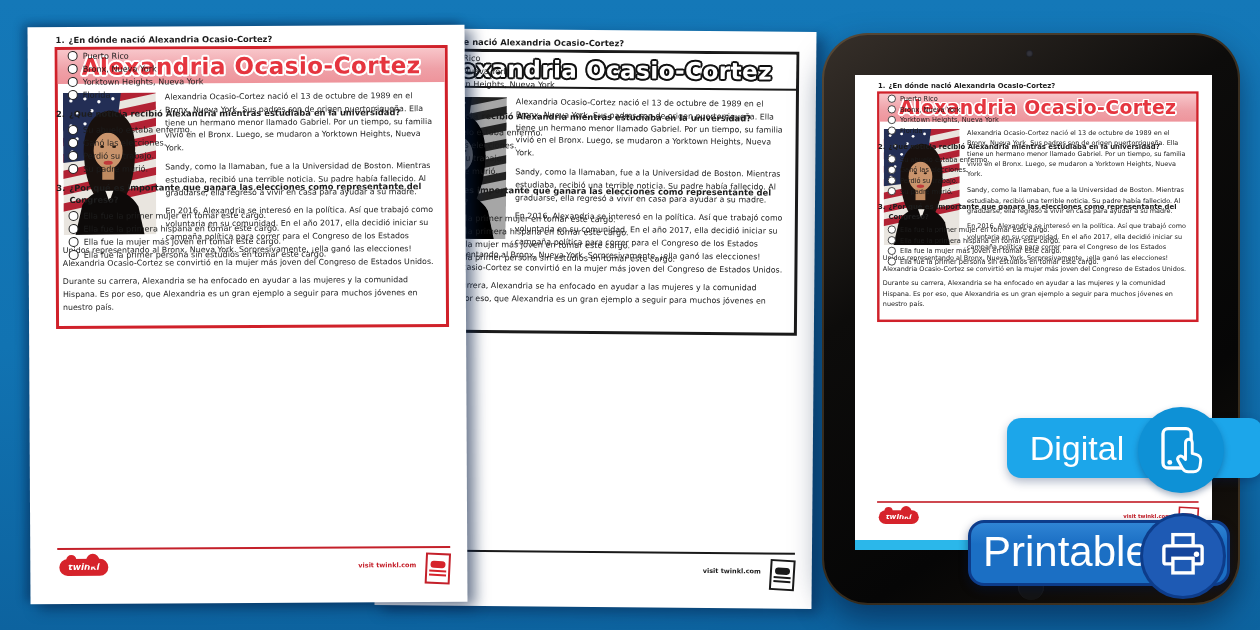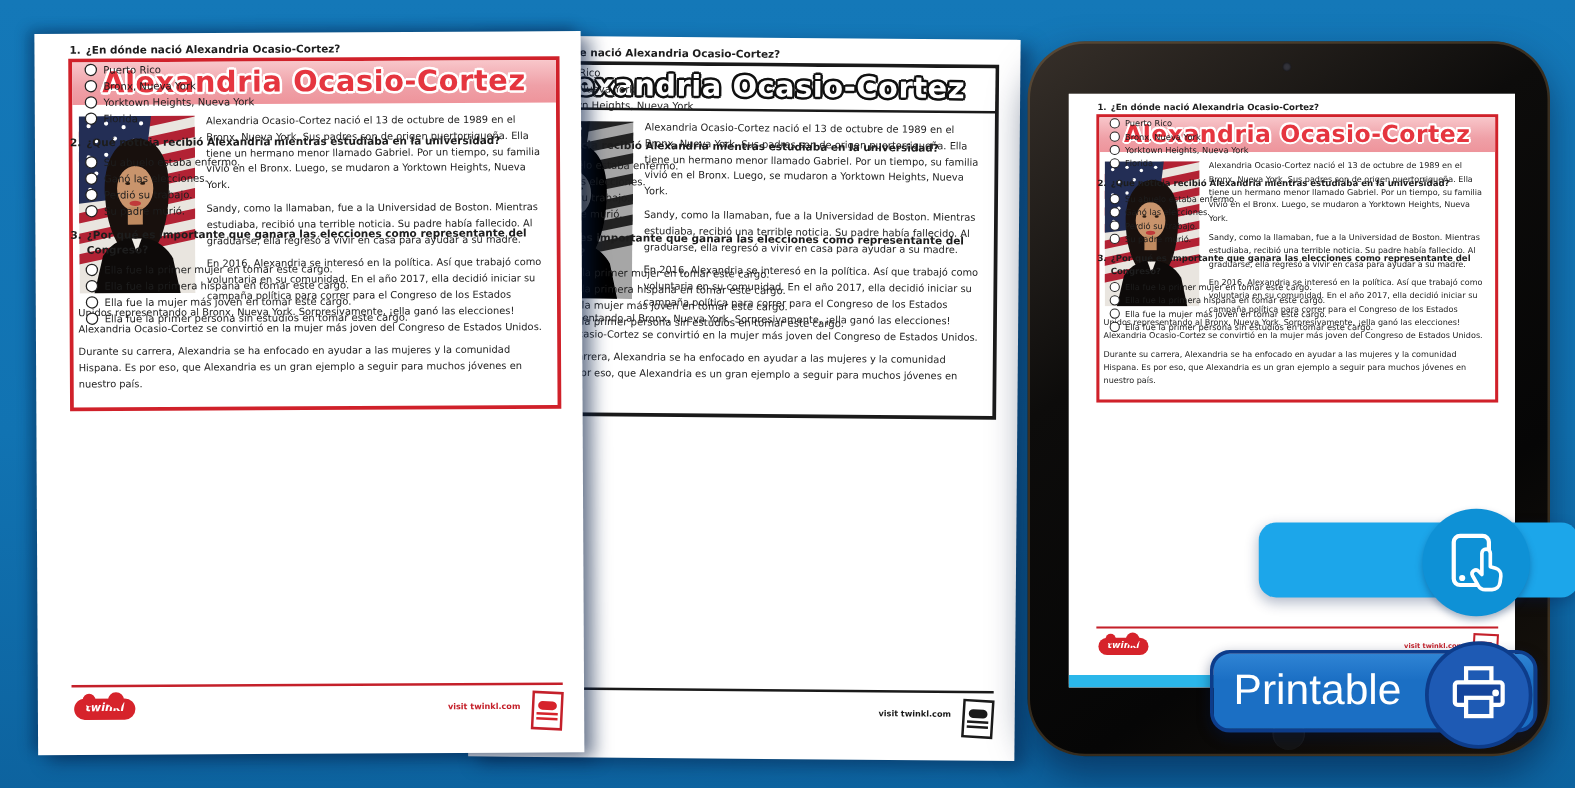--- a/index.html
+++ b/index.html
@@ -74,21 +74,21 @@
   .badge .label{position:absolute;top:0;text-align:center;font-weight:500;}
   .circle{position:absolute;border-radius:50%;display:flex;align-items:center;justify-content:center;}
   .badge-digital{left:1007px;top:418px;width:256px;height:60px;background:#1ca6ea;border-radius:14px;
     box-shadow:0 4px 10px rgba(5,30,80,.3);}
   .badge-digital .label{left:12px;width:116px;line-height:60px;font-size:34px;}
   .digital-circle{left:131px;top:-11px;width:86px;height:86px;background:#0e91d6;
     box-shadow:0 3px 6px rgba(6,40,90,.35);}
   .badge-printable{left:968px;top:520px;width:262px;height:66px;box-sizing:border-box;
     background:linear-gradient(180deg,#2f84d4,#1b6fc4 35%);border:3px solid #0d3c8a;border-radius:16px;
     box-shadow:0 4px 10px rgba(4,20,60,.45);}
-  .badge-printable .label{left:12px;width:142px;line-height:58px;font-size:34px;}
+  .badge-printable .label{left:12px;width:142px;line-height:58px;font-size:42px;}
   .printable-circle{left:169px;top:-10px;width:86px;height:86px;background:#1e5ab4;
     border:3px solid #0d3c8a;box-sizing:border-box;}
 </style>
 </head>
 <body>
 
 <div class="stage">
 
   <div class="sheet sheet-back bw">
   <div class="ws-box">
@@ -495,20 +495,21 @@
       <span class="s-line"></span>
     </span>
   </div>
 </div>
       <div class="cyan-bar"></div>
     </div>
     <div class="home"></div>
   </div>
 
   <div class="badge badge-digital">
+    <span class="label">Digital</span>
     <span class="circle digital-circle">
       <svg width="54" height="54" viewBox="0 0 48 48">
         <rect x="8" y="5" width="25" height="35" rx="4.5" fill="none" stroke="#fff" stroke-width="3"></rect>
         <circle cx="14" cy="35" r="2.2" fill="#fff"></circle>
         <path d="M28 17.5 a3 3 0 0 1 6 0 l0 9.5 3.8 1.1 a5.2 5.2 0 0 1 3.7 5.6 l-.6 4.6 a5.8 5.8 0 0 1 -5.7 5 h-4.8 a5.8 5.8 0 0 1 -5 -2.9 l-4 -7 a2.7 2.7 0 0 1 4.3 -3.2 l2.3 2.3 z" fill="#0e91d6" stroke="#fff" stroke-width="2.6" stroke-linejoin="round"></path>
       </svg>
     </span>
   </div>
 
   <div class="badge badge-printable">

